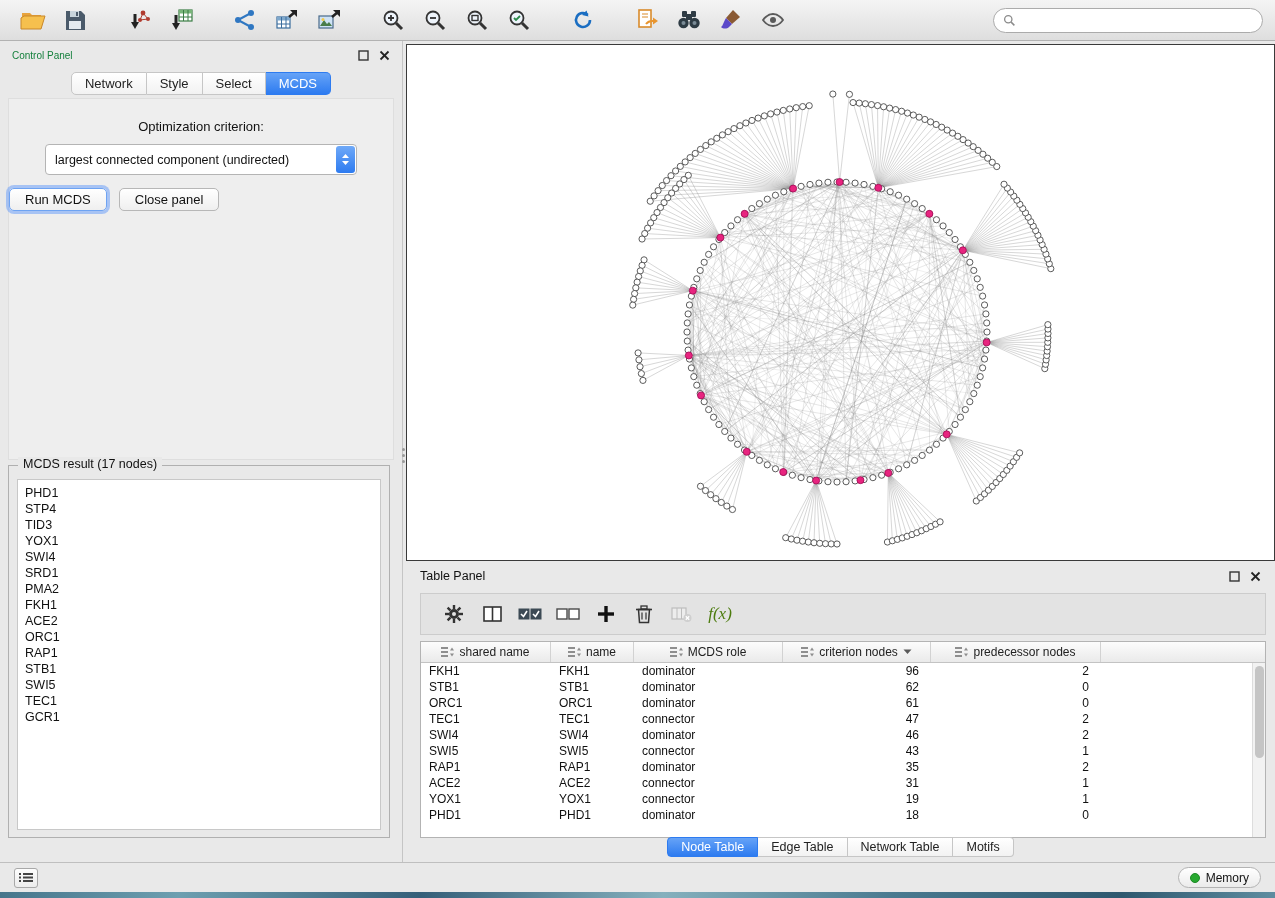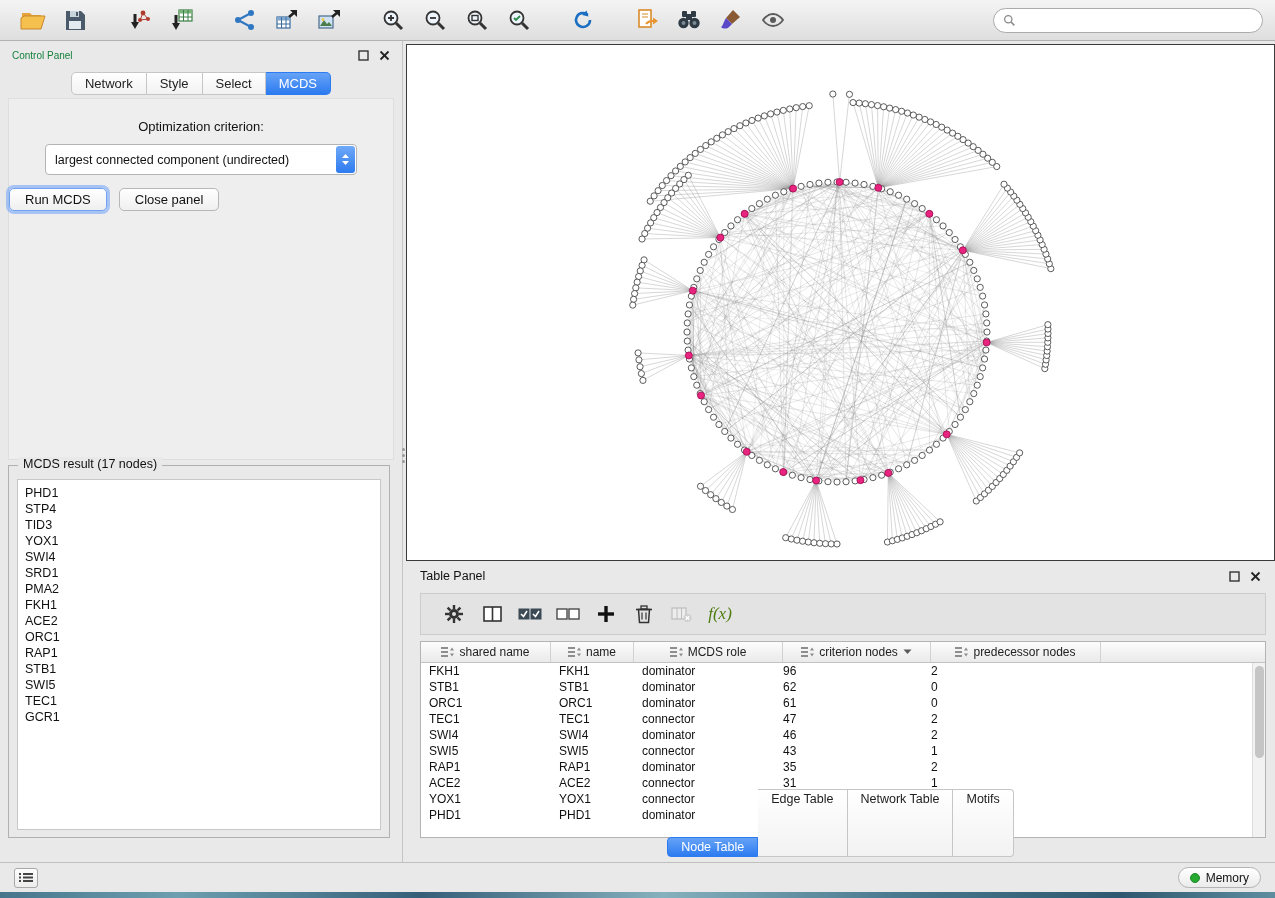--- a/index.html
+++ b/index.html
@@ -71,30 +71,30 @@
 
   .tp-table { position:absolute; left:14px; right:9px; top:78px; height:197px; background:#fff; border:1px solid #b3b3b3; }
   .thead { position:absolute; top:0; left:0; right:0; height:21px; display:flex;
     background:linear-gradient(#fcfcfc,#eaeaea); border-bottom:1px solid #c3c3c3; }
   .hcell { display:flex; align-items:center; justify-content:center; gap:5px; border-right:1px solid #d2d2d2;
     height:100%; font-size:12px; color:#222; overflow:hidden; }
   .col0{width:130px}.col1{width:83px}.col2{width:149px}.col3{width:148px}.col4{width:170px}.colf{flex:1;border-right:none}
   .tbody { position:absolute; top:21px; left:0; right:13px; bottom:0; background:#fff; overflow:hidden; }
   .trow { display:flex; height:16px; align-items:center; }
   .tcell { font-size:12px; overflow:hidden; white-space:nowrap; padding-left:8px; }
-  .tcell.num { padding-left:0; padding-right:12px; }
+  .tcell.num { text-align:right; padding-left:0; padding-right:12px; }
   .vscroll { position:absolute; right:0; top:21px; bottom:0; width:13px; background:#f2f2f2; border-left:1px solid #dddddd; }
   .vthumb { position:absolute; left:2px; width:9px; top:3px; height:92px; background:#c5c5c5; border-radius:5px; }
 
   .tp-tabs { position:absolute; bottom:3px; left:0; right:0; display:flex; justify-content:center; }
   .tp-tab { padding:2px 13px; font-size:12.5px; background:linear-gradient(#ffffff,#f2f2f2);
     border:1px solid #c6c6c6; border-left:none; color:#222; }
   .tp-tab:first-child { border-left:1px solid #c6c6c6; border-radius:4px 0 0 4px; }
   .tp-tab:last-child { border-radius:0 4px 4px 0; }
-  .tp-tab.active { background:linear-gradient(#66a3f7,#2d7bf0); color:#fff; border-color:#2d7bf0;margin-top:48px; }
+  .tp-tab.active { background:linear-gradient(#66a3f7,#2d7bf0); color:#fff; border-color:#2d7bf0; }
 
   
   .status-bar { position:absolute; left:0; top:862px; width:100%; height:30px; background:#e9e9e9;
     border-top:1px solid #bfbfbf; display:flex; align-items:center; padding:0 14px; }
   .status-left-btn { width:24px; height:20px; border:1px solid #a8a8a8; border-radius:3px; background:linear-gradient(#fdfdfd,#ececec);
     display:flex; align-items:center; justify-content:center; }
   .memory-btn { margin-left:auto; height:21px; display:flex; align-items:center; gap:6px; padding:0 11px;
     background:linear-gradient(#ffffff,#ebebeb); border:1px solid #b3b3b3; border-radius:11px; font-size:12px; }
   .mem-dot { width:10px; height:10px; border-radius:50%; background:#27a82f; border:1px solid #1d8a26; }
 

